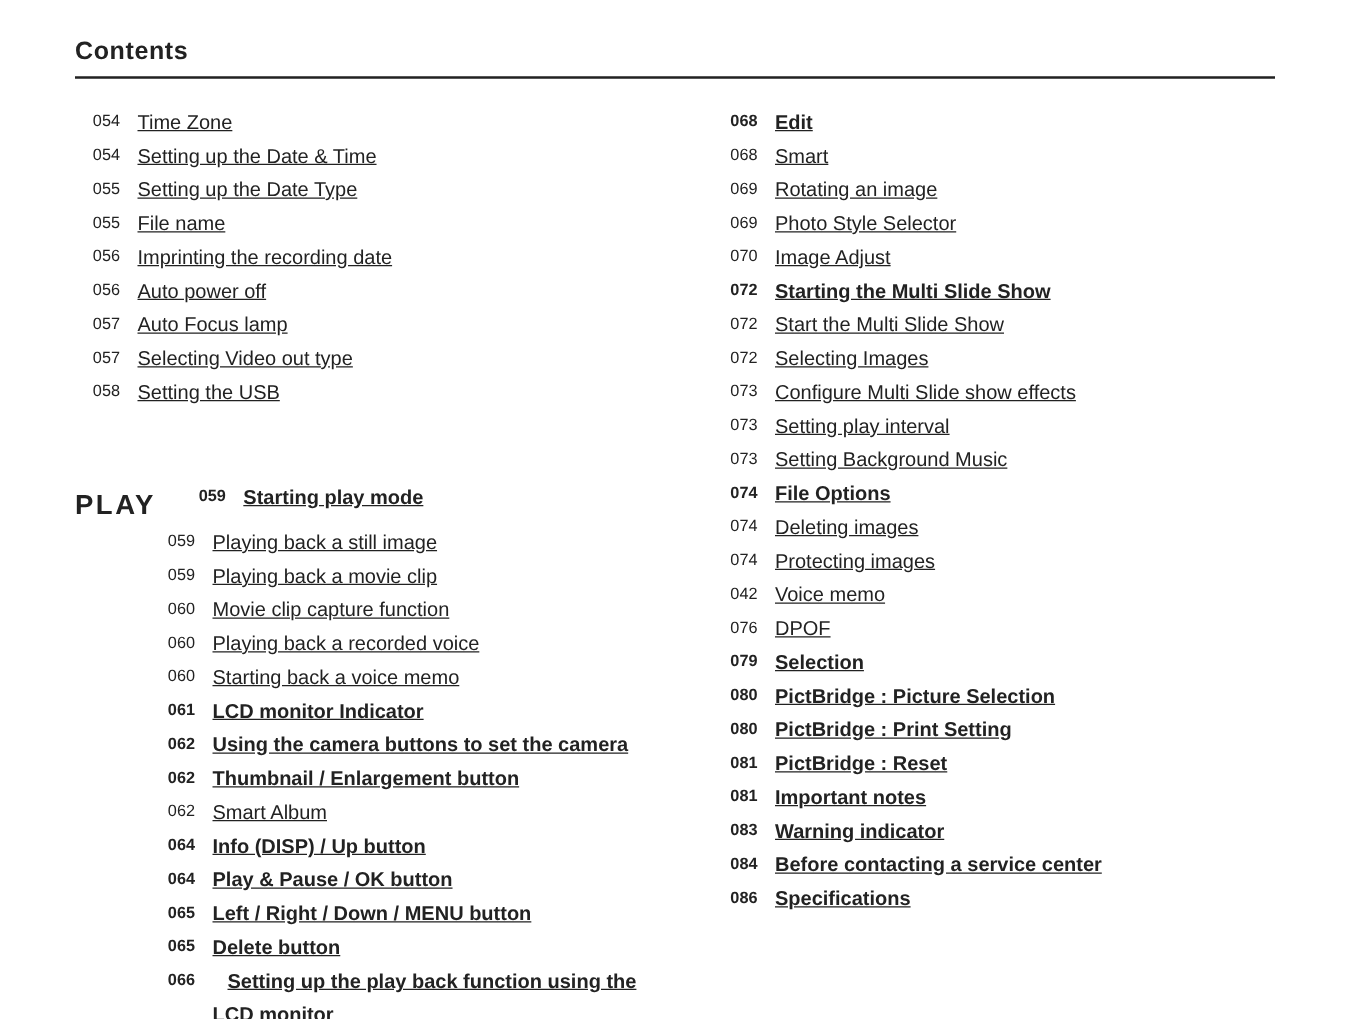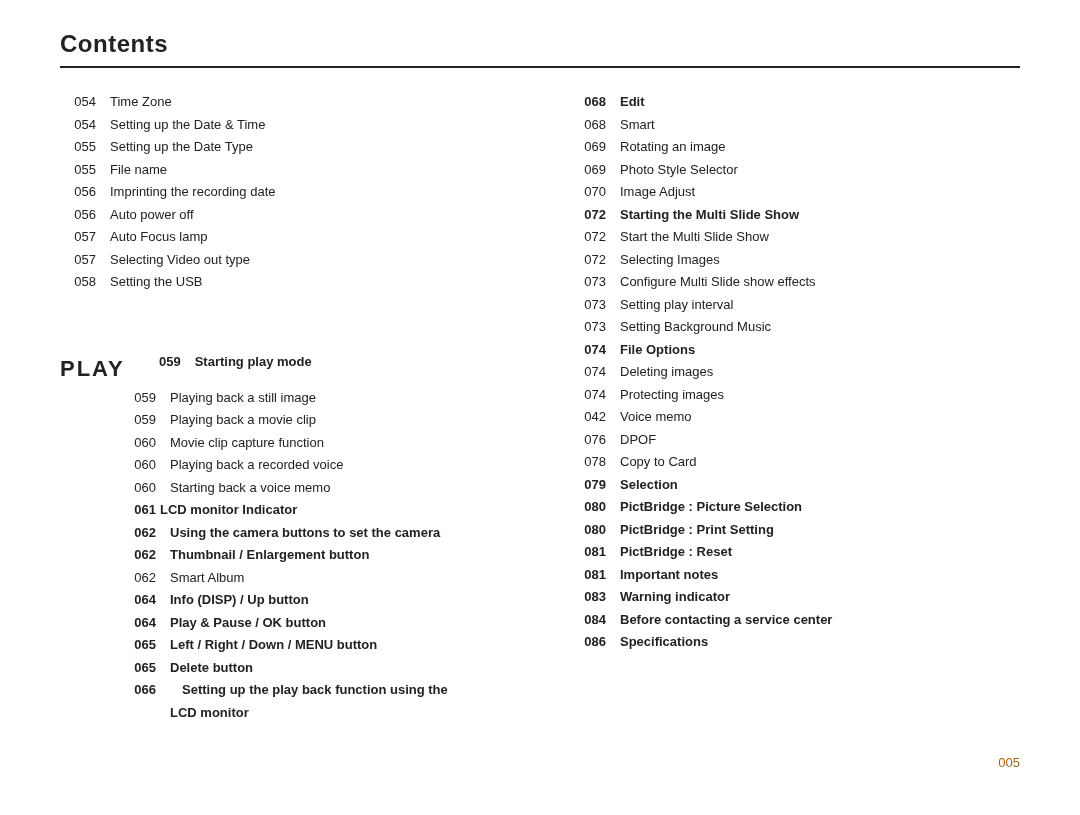--- a/index.html
+++ b/index.html
@@ -6,21 +6,21 @@
     body {
       background: #fff;
       font-family: Arial, Helvetica, sans-serif;
       font-size: 13px;
       color: #222;
       width: 1080px;
       min-height: 815px;
       padding: 30px 60px 30px 60px;
     }
     h1 {
-      font-size: 24px;
+      font-size: 20px;
       font-weight: bold;
       margin-bottom: 8px;
       letter-spacing: 0.5px;
     }
     .title-rule {
       border: none;
       border-top: 2px solid #222;
       margin-bottom: 24px;
     }
     .content-layout {
@@ -39,21 +39,22 @@
       line-height: 1.5;
     }
     .toc-entry .page-num {
       min-width: 36px;
       text-align: right;
       margin-right: 14px;
       font-size: 13px;
       flex-shrink: 0;
     }
     .toc-entry .entry-text {
-      font-size: 13px;
+      font-size: 16px;
+      text-decoration: underline;
     }
     .toc-entry.bold .page-num,
     .toc-entry.bold .entry-text {
       font-weight: bold;
     }
     .play-section {
       margin-top: 60px;
     }
     .play-label {
       font-size: 22px;
@@ -138,21 +139,21 @@
           </div>
           <div class="toc-entry">
             <span class="page-num" style="min-width:96px; text-align:right; margin-right:14px;">060</span>
             <span class="entry-text">Playing back a recorded voice</span>
           </div>
           <div class="toc-entry">
             <span class="page-num" style="min-width:96px; text-align:right; margin-right:14px;">060</span>
             <span class="entry-text">Starting back a voice memo</span>
           </div>
           <div class="toc-entry bold">
-            <span class="page-num" style="min-width:96px; text-align:right; margin-right:4px;">061</span>
+            <span class="page-num" style="min-width:96px; text-align:right; margin-right:14px;">061</span>
             <span class="entry-text">LCD monitor Indicator</span>
           </div>
           <div class="toc-entry bold">
             <span class="page-num" style="min-width:96px; text-align:right; margin-right:14px;">062</span>
             <span class="entry-text">Using the camera buttons to set the camera</span>
           </div>
           <div class="toc-entry bold">
             <span class="page-num" style="min-width:96px; text-align:right; margin-right:14px;">062</span>
             <span class="entry-text">Thumbnail / Enlargement button</span>
           </div>
@@ -246,24 +247,20 @@
           <span class="page-num">074</span>
           <span class="entry-text">Protecting images</span>
         </div>
         <div class="toc-entry">
           <span class="page-num">042</span>
           <span class="entry-text">Voice memo</span>
         </div>
         <div class="toc-entry">
           <span class="page-num">076</span>
           <span class="entry-text">DPOF</span>
-        </div>
-        <div class="toc-entry">
-          <span class="page-num">078</span>
-          <span class="entry-text">Copy to Card</span>
         </div>
         <div class="toc-entry bold">
           <span class="page-num">079</span>
           <span class="entry-text">Selection</span>
         </div>
         <div class="toc-entry bold">
           <span class="page-num">080</span>
           <span class="entry-text">PictBridge : Picture Selection</span>
         </div>
         <div class="toc-entry bold">

